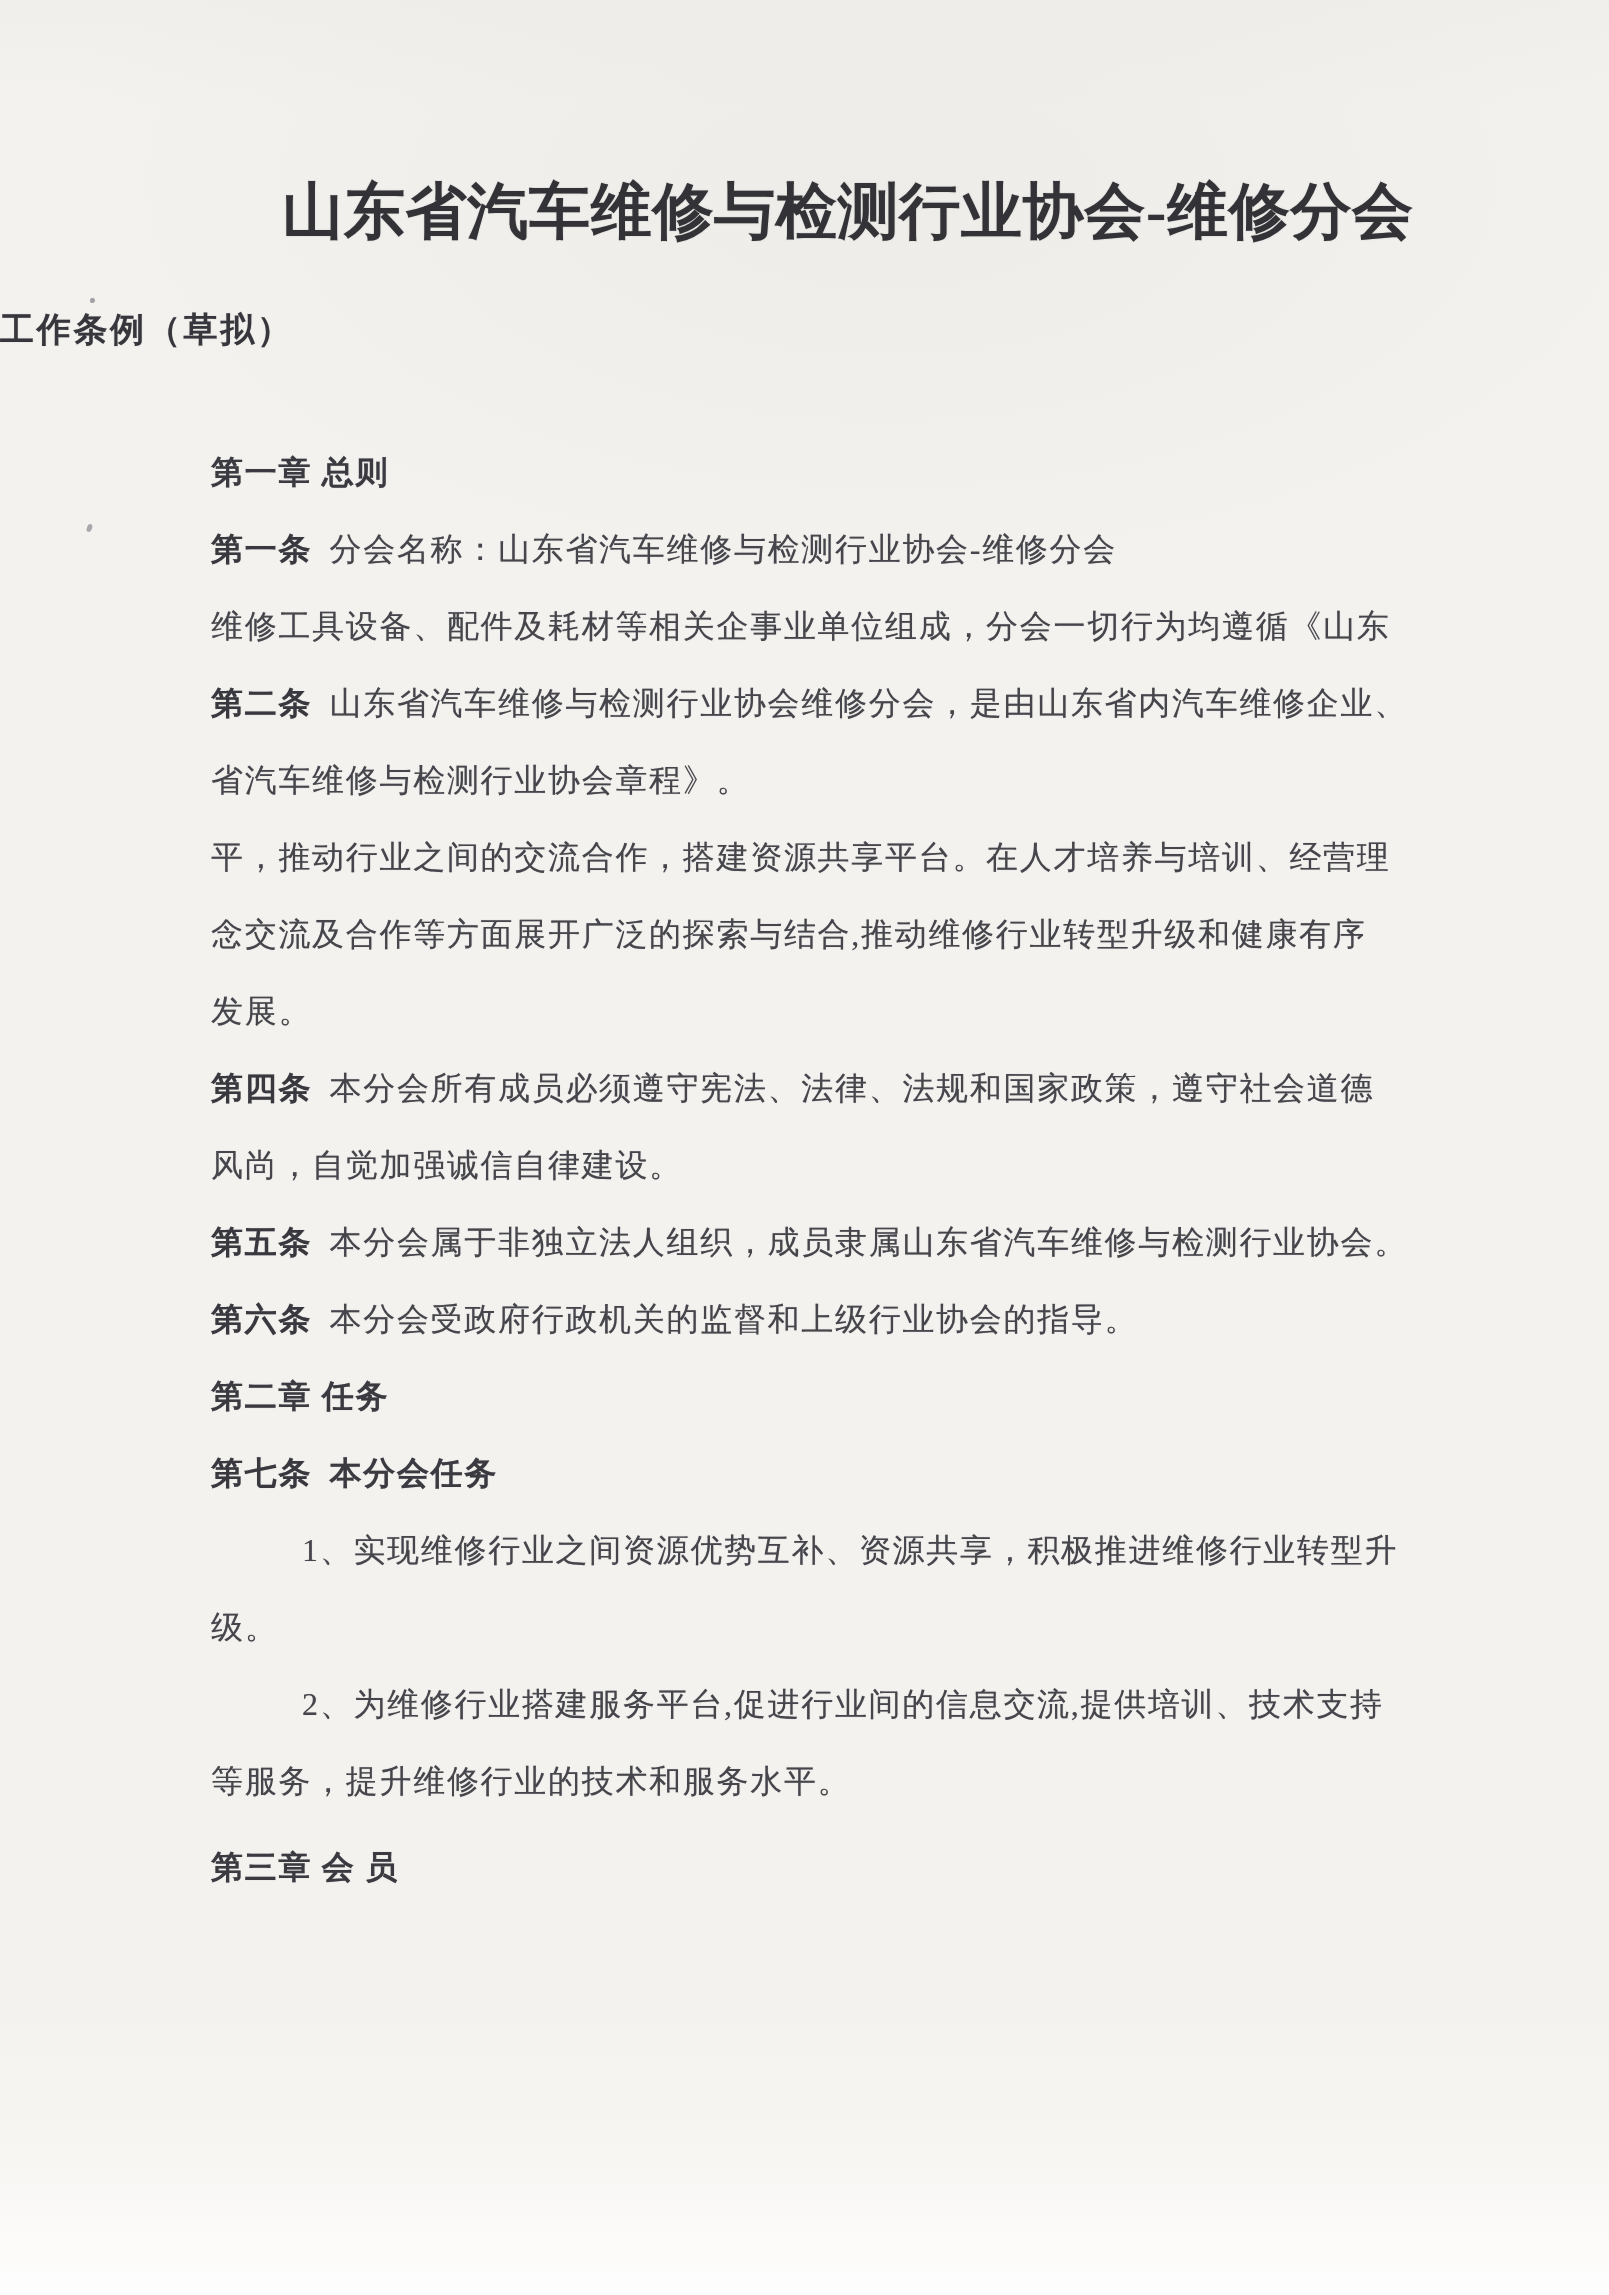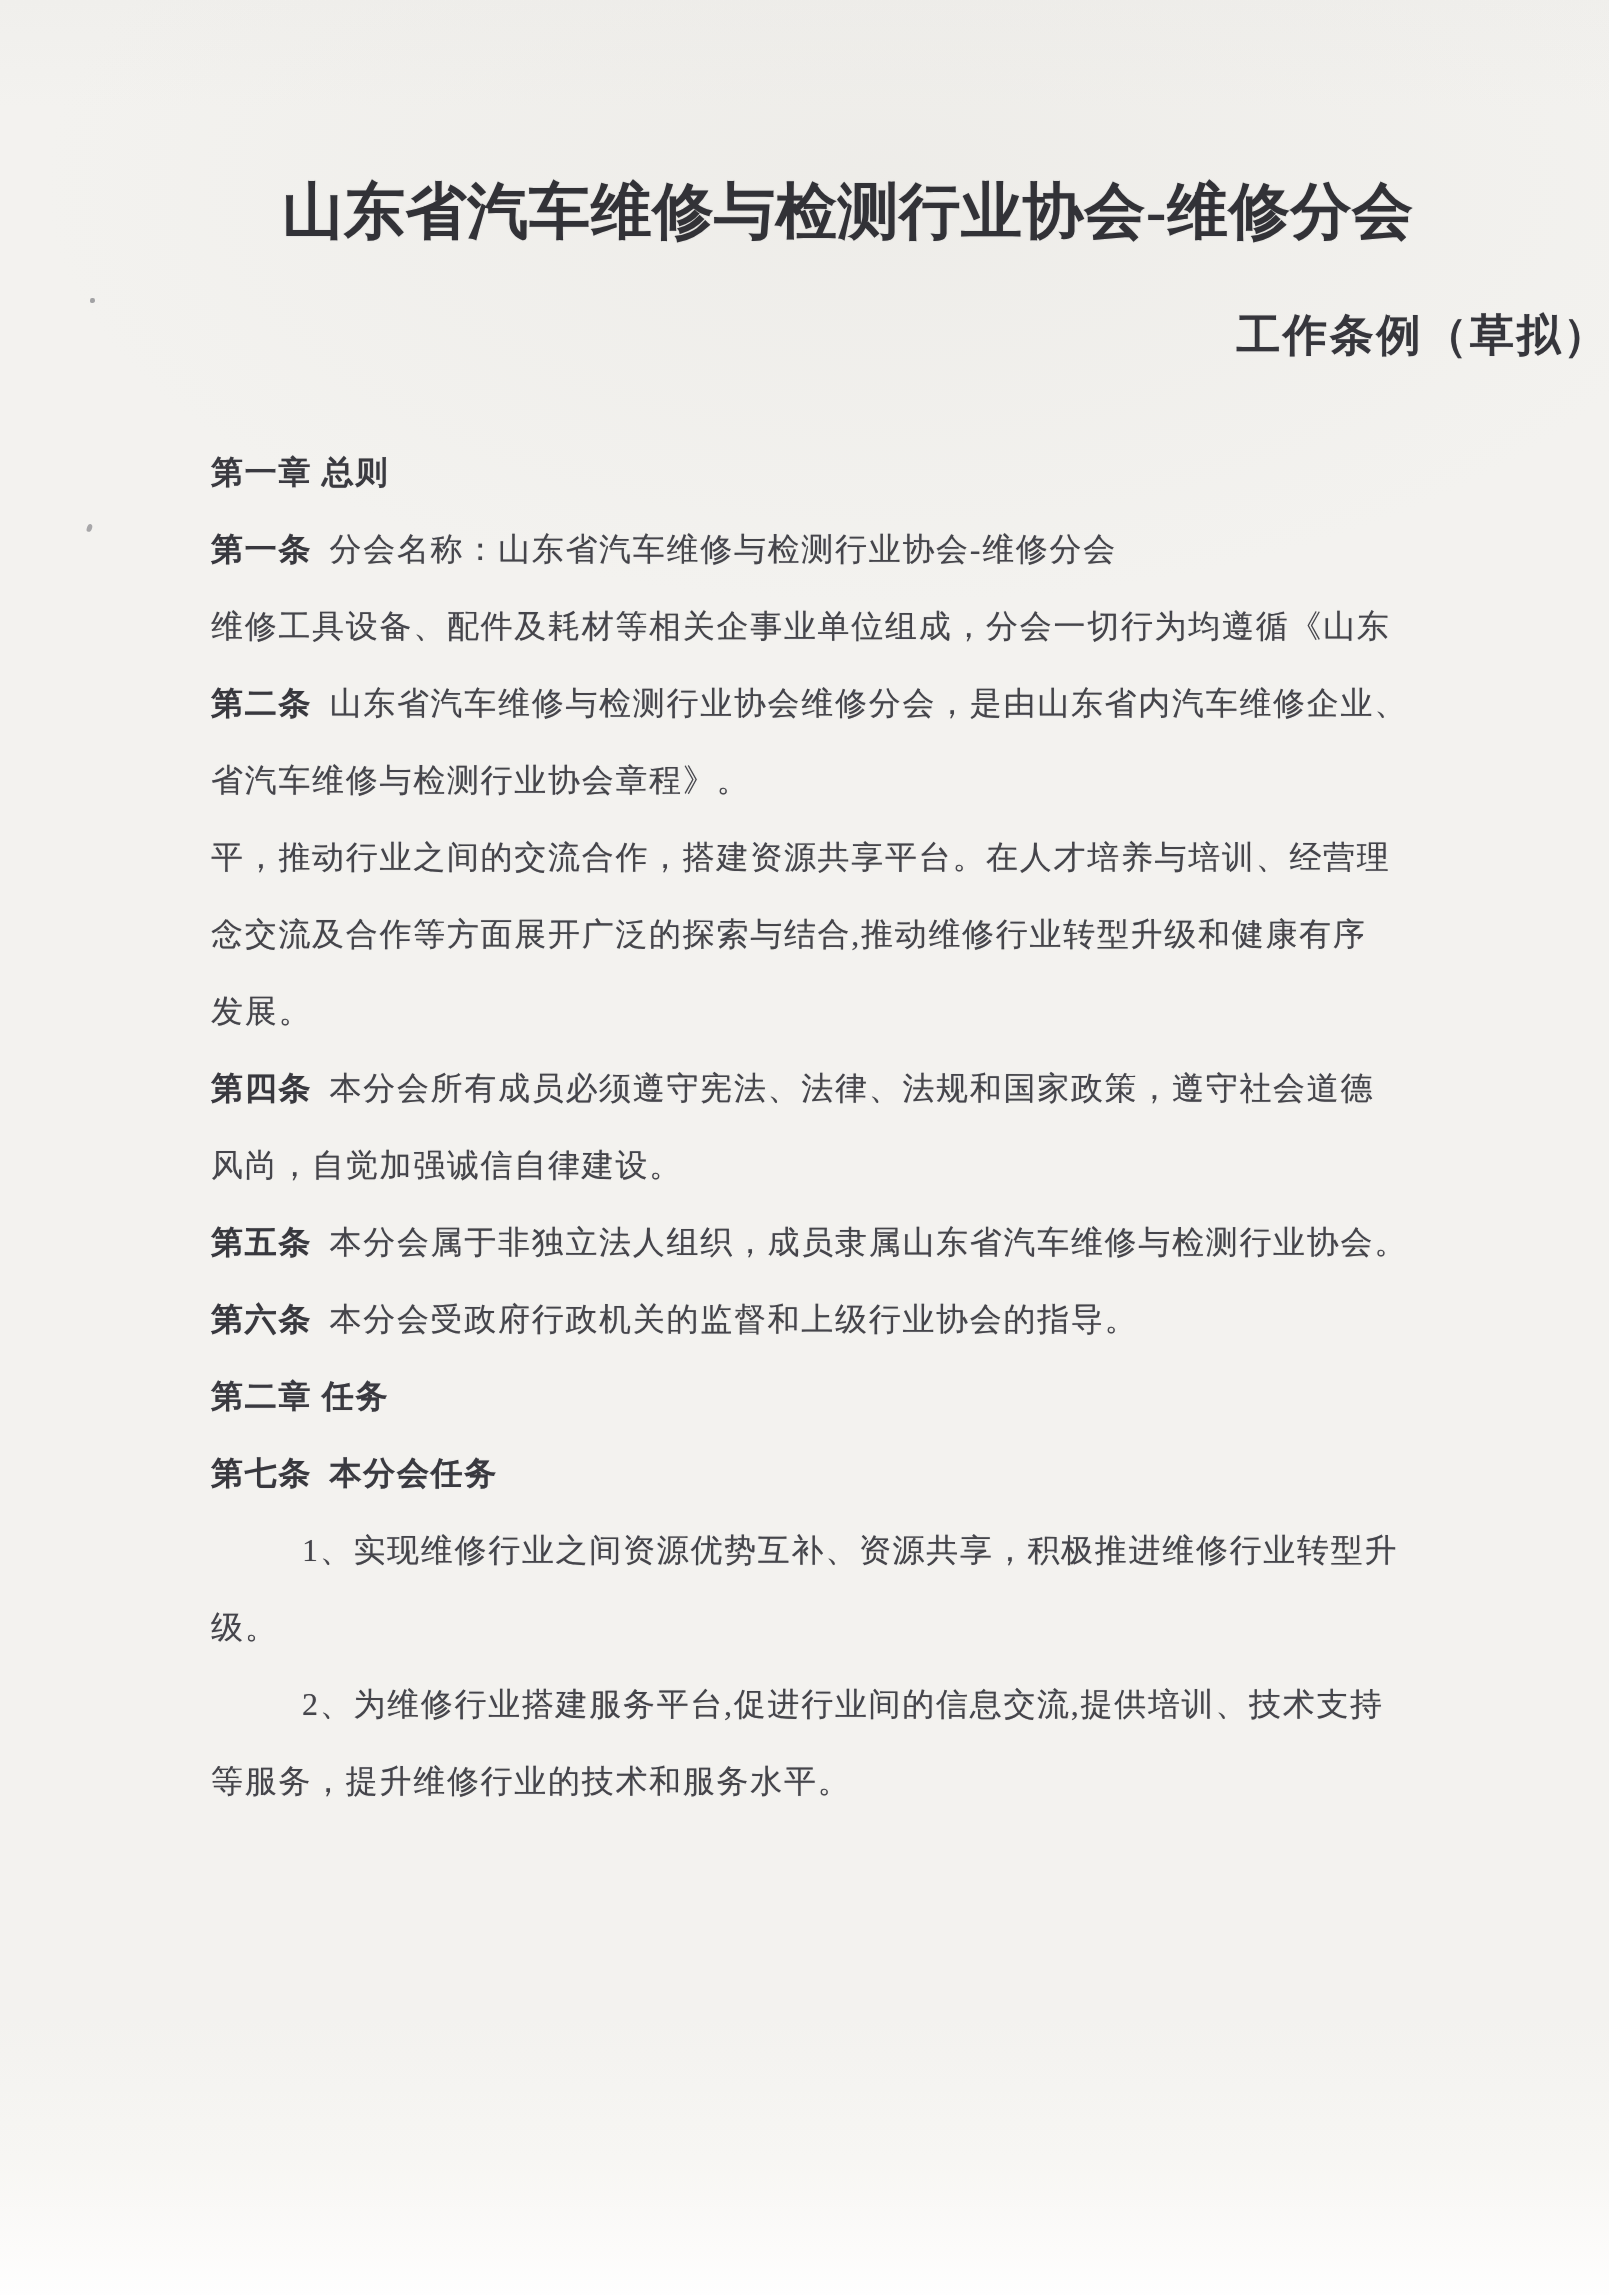--- a/index.html
+++ b/index.html
@@ -30,22 +30,22 @@
     color: #323237;
     text-shadow: 0 0 1.3px rgba(70,70,78,0.35);
     white-space: nowrap;
     padding-left: 43px;
   }
   .doc-subtitle {
     position: absolute;
     top: 310px;
     left: 0;
     width: 100%;
-    text-align: right;
-    font-size: 44px;
+    text-align: left;
+    font-size: 34px;
     line-height: 1.2;
     font-weight: 700;
     letter-spacing: 2.7px;
     color: #36363c;
     text-shadow: 0 0 1px rgba(70,70,78,0.4);
     white-space: nowrap;
   }
   .doc-body {
     position: absolute;
     top: 434px;
@@ -105,15 +105,16 @@
       <div class="line article"><span class="prefix">第四条</span><span>本分会所有成员必须遵守宪法、法律、法规和国家政策，遵守社会道德</span></div>
       <div class="line cont"><span>风尚，自觉加强诚信自律建设。</span></div>
       <div class="line article"><span class="prefix">第五条</span><span>本分会属于非独立法人组织，成员隶属山东省汽车维修与检测行业协会。</span></div>
       <div class="line article"><span class="prefix">第六条</span><span>本分会受政府行政机关的监督和上级行业协会的指导。</span></div>
       <div class="line chapter"><span>第二章 任务</span></div>
       <div class="line heading"><span class="prefix">第七条</span><span>本分会任务</span></div>
       <div class="line item"><span>1、实现维修行业之间资源优势互补、资源共享，积极推进维修行业转型升</span></div>
       <div class="line cont"><span>级。</span></div>
       <div class="line item"><span>2、为维修行业搭建服务平台,促进行业间的信息交流,提供培训、技术支持</span></div>
       <div class="line cont"><span>等服务，提升维修行业的技术和服务水平。</span></div>
+      <div class="line chapter gap-before"><span>第三章 会 员</span></div>
     </div>
 </div>
 
 
 </body></html>

